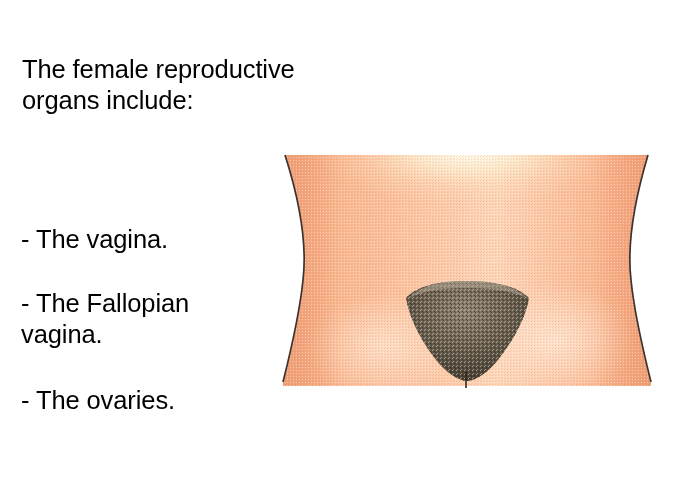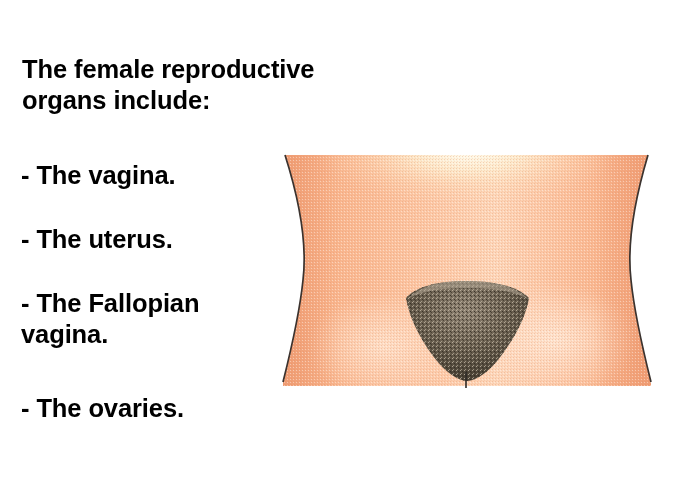--- a/index.html
+++ b/index.html
@@ -23,21 +23,20 @@
     background: #ffffff;
   }
 
   
   .text-column {
     position: absolute;
     left: 0;
     top: 0;
     width: 340px;
     height: 480px;
-    font-weight: bold;
   }
 
   .heading {
     position: absolute;
     left: 22px;
     top: 54px;
     width: 320px;
     color: #000000;
     font-size: 25.5px;
     line-height: 31px;
@@ -50,21 +49,21 @@
     left: 21px;
     color: #000000;
     font-size: 25.5px;
     line-height: 31px;
     letter-spacing: -0.1px;
     white-space: pre-line;
   }
   .bullet-0 { top: 160px; }
   .bullet-1 { top: 224px; }
   .bullet-2 { top: 288px; }
-  .bullet-3 { top: 385px; margin-top: 8px; }
+  .bullet-3 { top: 385px; }
 
   
   .illustration {
     position: absolute;
     left: 276px;
     top: 150px;
     width: 382px;
     height: 242px;
   }
   .illustration svg {
@@ -76,23 +75,22 @@
 </head>
 <body>
 
 <div id="slide">
 
   <div class="text-column">
 
     <div class="heading">The female reproductive
 organs include:</div>
 
-    <div class="bullet bullet-0">- The vagina.</div>
-
-    <div class="bullet bullet-1">- The uterus.</div>
+
+    <div class="bullet bullet-1">- The vagina.</div>
 
     <div class="bullet bullet-2">- The Fallopian
    vagina.</div>
 
     <div class="bullet bullet-3">- The ovaries.</div>
 
   </div>
 
   <div class="illustration">
     <svg viewBox="0 0 382 242" xmlns="http://www.w3.org/2000/svg" shape-rendering="auto">

